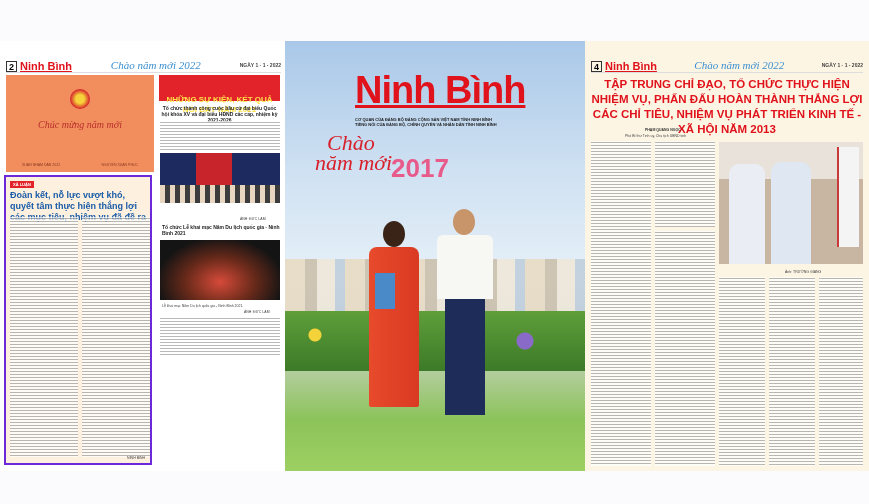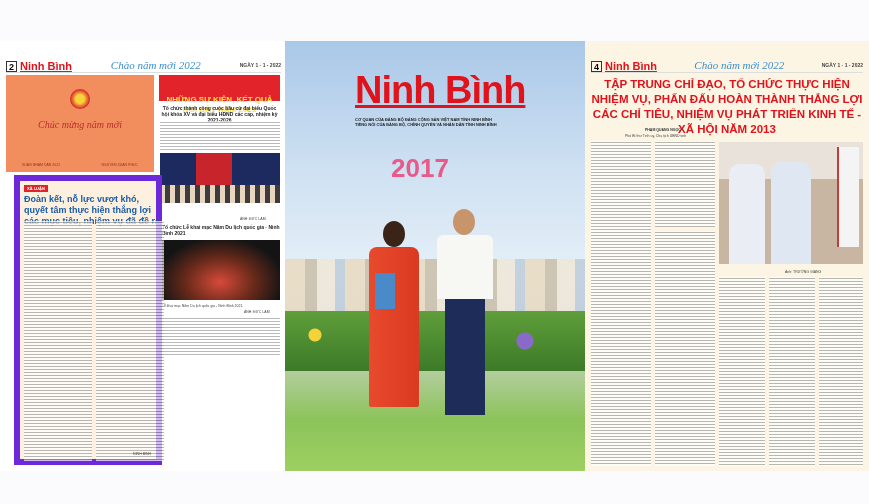--- a/index.html
+++ b/index.html
@@ -16,21 +16,21 @@
 .date{font-size:5px;color:#444;font-weight:bold;}
 .greet{position:absolute;left:6px;top:34px;width:148px;height:97px;background:#f28e5e;padding-left:41px;}
 .emblem{position:absolute;left:64px;top:14px;width:20px;height:20px;border-radius:50%;background:radial-gradient(#f8d23a 30%,#d4202b 70%);}
 .greet-text{position:absolute;left:0;right:0;top:44px;text-align:center;color:#b8302a;font-style:italic;font-family:"Liberation Serif",serif;font-size:10px;}
 .sig{position:absolute;bottom:5px;font-size:3.5px;color:#8a3a20;}
 .events-title{position:absolute;left:159px;top:34px;width:121px;height:26px;background:#e2242a;color:#ffe14a;font-weight:bold;font-size:8px;text-align:center;line-height:10px;padding-top:20px;}
 .sub-head{position:absolute;font-weight:bold;font-size:5px;color:#222;line-height:6px;}
 .txtblk{position:absolute;background:repeating-linear-gradient(#fff 0 1px,#9b9b9b 1px 2px,#fff 2px 3px);opacity:.7;}
 .photo{position:absolute;overflow:hidden;}
 .caption{position:absolute;font-size:3.5px;color:#444;}
-.opinion{position:absolute;left:14px;top:134px;width:148px;height:290px;background:#fdf0df;border:6px solid #6d28d9;}
+.opinion{position:absolute;left:4px;top:134px;width:148px;height:290px;background:#fdf0df;border:2px solid #6d28d9;}
 .op-tag{position:absolute;left:4px;top:4px;background:#e2242a;color:#fff;font-size:4px;font-weight:bold;padding:1px 3px;}
 .op-title{position:absolute;left:4px;top:13px;width:140px;color:#1a5ca8;font-weight:bold;font-size:9px;line-height:11px;}
 .cover-mast{position:absolute;left:70px;top:28px;color:#e0121b;font-weight:bold;font-size:38px;letter-spacing:-1px;text-decoration:underline;text-decoration-thickness:3px;}
 .cover-tag{position:absolute;left:70px;top:76px;font-size:4px;font-weight:bold;color:#222;line-height:5px;}
 .chao{position:absolute;left:30px;top:92px;color:#d81f2a;font-style:italic;font-family:"Liberation Serif",serif;font-size:22px;line-height:20px;}
 .year{position:absolute;left:106px;top:112px;font-weight:bold;font-size:26px;color:#e75a8a;}
 .p4-title{position:absolute;left:6px;top:36px;right:6px;color:#e0121b;font-weight:bold;font-size:11.5px;line-height:15px;text-align:center;}
 .author{position:absolute;left:60px;top:87px;font-size:3.5px;font-weight:bold;color:#333;}
 </style>
 </head>
@@ -70,20 +70,24 @@
       <div class="caption" style="right:5px;bottom:3px">NINH BÌNH</div>
     </div>
   </div>
 
   <div class="page p1">
     <div class="cover-mast">Ninh Bình</div>
     <div class="cover-tag">
       <div>CƠ QUAN CỦA ĐẢNG BỘ ĐẢNG CỘNG SẢN VIỆT NAM TỈNH NINH BÌNH</div>
       <div>TIẾNG NÓI CỦA ĐẢNG BỘ, CHÍNH QUYỀN VÀ NHÂN DÂN TỈNH NINH BÌNH</div>
     </div>
+    <div class="chao">
+      <div style="padding-left:12px">Chào</div>
+      <div>năm mới</div>
+    </div>
     <div class="year">2017</div>
     <div class="photo" style="left:0;top:218px;width:300px;height:60px;background:repeating-linear-gradient(90deg,#e8d7b8 0 20px,#c6b79d 20px 32px,#f0e6d2 32px 50px,#b8c8d6 50px 60px);opacity:.75"></div>
     <div class="photo" style="left:0;top:270px;width:300px;height:60px;background:radial-gradient(circle at 10% 40%,#f4d23a 0 6px,transparent 7px),radial-gradient(circle at 80% 50%,#8a6ac8 0 8px,transparent 9px),linear-gradient(#5f9e3a,#3d7a28);"></div>
     <div class="photo" style="left:78px;top:180px;width:62px;height:198px;">
       <div style="position:absolute;left:20px;top:0;width:22px;height:26px;border-radius:50%;background:#3a2418;"></div>
       <div style="position:absolute;left:6px;top:26px;width:50px;height:160px;background:linear-gradient(90deg,#e84a2c,#d93a22);border-radius:8px 8px 2px 2px;"></div>
       <div style="position:absolute;left:12px;top:52px;width:20px;height:36px;background:#4a8ac8;"></div>
     </div>
     <div class="photo" style="left:148px;top:168px;width:64px;height:210px;">
       <div style="position:absolute;left:20px;top:0;width:22px;height:26px;border-radius:50%;background:#c8946a;"></div>

